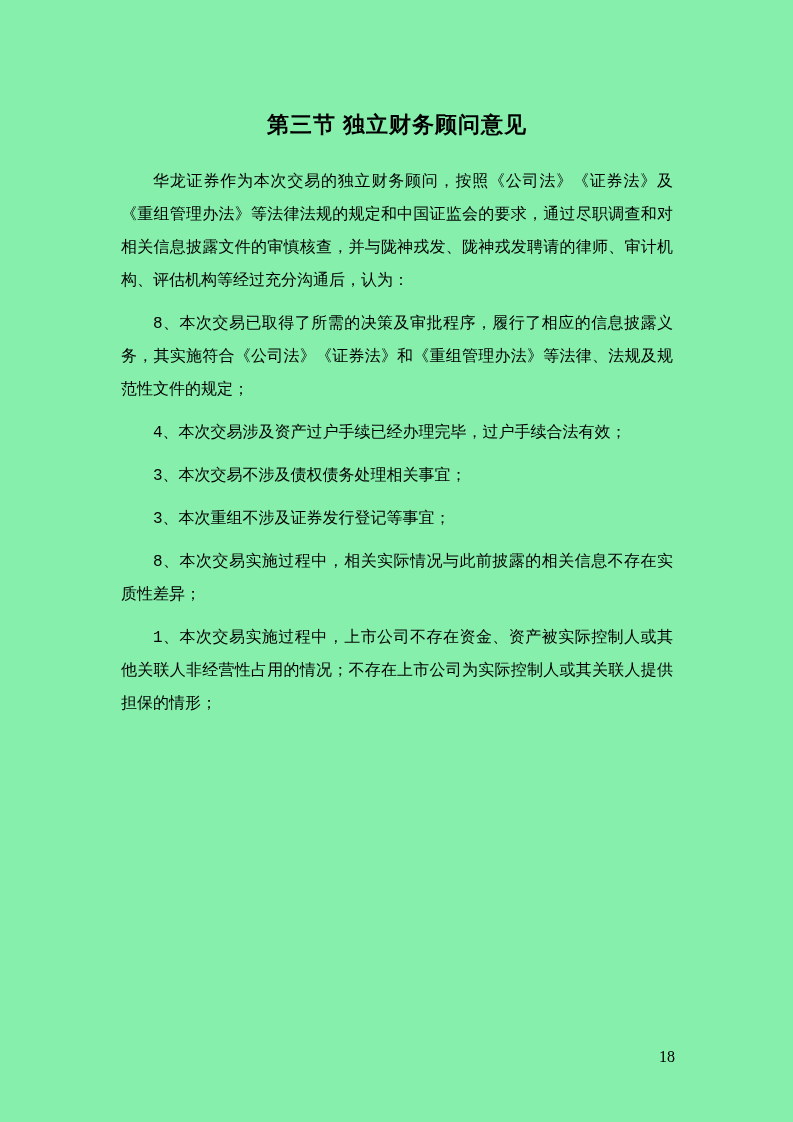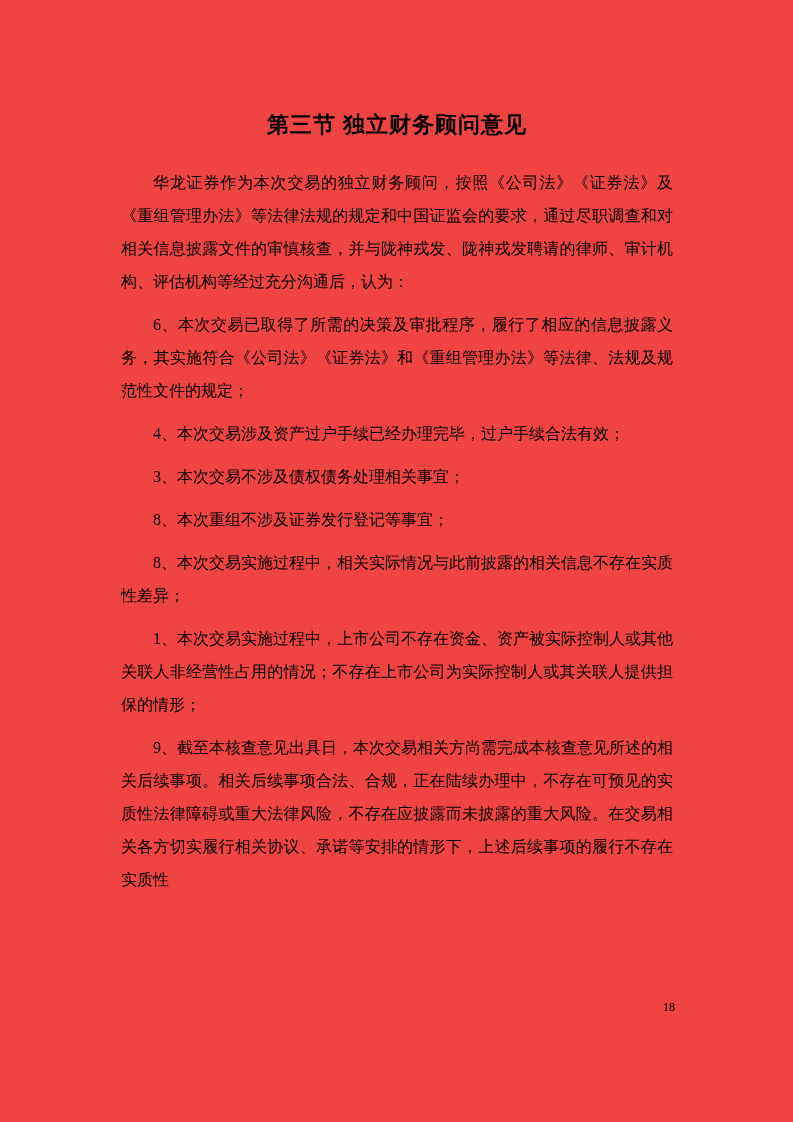--- a/index.html
+++ b/index.html
@@ -5,21 +5,21 @@
   html, body {
     margin: 0;
     padding: 0;
     background: #ffffff;
   }
   .page {
     position: relative;
     width: 793px;
     height: 1122px;
     margin: 0 auto;
-    background: #ef4444;
+    background: #86efac;
     box-sizing: border-box;
     padding: 110px 120px 0 121px;
     font-family: "Liberation Serif", "DejaVu Serif", serif;
     color: #000000;
     overflow: hidden;
   }
   .doc-title {
     font-family: "Liberation Sans", "DejaVu Sans", sans-serif;
     font-weight: bold;
     font-size: 22px;
@@ -28,39 +28,39 @@
     margin: 0 0 26px 0;
     letter-spacing: 1px;
   }
   .para {
     font-size: 16px;
     line-height: 33px;
     text-align: justify;
     text-indent: 2em;
     margin: 0 0 10px 0;
     word-break: break-all;
+    font-family: Liberation Mono, monospace;
   }
   .page-number {
     position: absolute;
     right: 118px;
-    top: 998px;
-    font-size: 12px;
+    top: 1048px;
+    font-size: 16px;
     line-height: 18px;
     text-align: center;
   }
 </style>
 </head>
 <body>
 
 <div class="page">
   <h1 class="doc-title">第三节 独立财务顾问意见</h1>
 
   <p class="para">华龙证券作为本次交易的独立财务顾问，按照《公司法》《证券法》及《重组管理办法》等法律法规的规定和中国证监会的要求，通过尽职调查和对相关信息披露文件的审慎核查，并与陇神戎发、陇神戎发聘请的律师、审计机构、评估机构等经过充分沟通后，认为：</p>
-  <p class="para">6、本次交易已取得了所需的决策及审批程序，履行了相应的信息披露义务，其实施符合《公司法》《证券法》和《重组管理办法》等法律、法规及规范性文件的规定；</p>
+  <p class="para">8、本次交易已取得了所需的决策及审批程序，履行了相应的信息披露义务，其实施符合《公司法》《证券法》和《重组管理办法》等法律、法规及规范性文件的规定；</p>
   <p class="para">4、本次交易涉及资产过户手续已经办理完毕，过户手续合法有效；</p>
   <p class="para">3、本次交易不涉及债权债务处理相关事宜；</p>
-  <p class="para">8、本次重组不涉及证券发行登记等事宜；</p>
+  <p class="para">3、本次重组不涉及证券发行登记等事宜；</p>
   <p class="para">8、本次交易实施过程中，相关实际情况与此前披露的相关信息不存在实质性差异；</p>
   <p class="para">1、本次交易实施过程中，上市公司不存在资金、资产被实际控制人或其他关联人非经营性占用的情况；不存在上市公司为实际控制人或其关联人提供担保的情形；</p>
-  <p class="para">9、截至本核查意见出具日，本次交易相关方尚需完成本核查意见所述的相关后续事项。相关后续事项合法、合规，正在陆续办理中，不存在可预见的实质性法律障碍或重大法律风险，不存在应披露而未披露的重大风险。在交易相关各方切实履行相关协议、承诺等安排的情形下，上述后续事项的履行不存在实质性</p>
 
   <div class="page-number">18</div>
 </div>
 
 </body></html>

